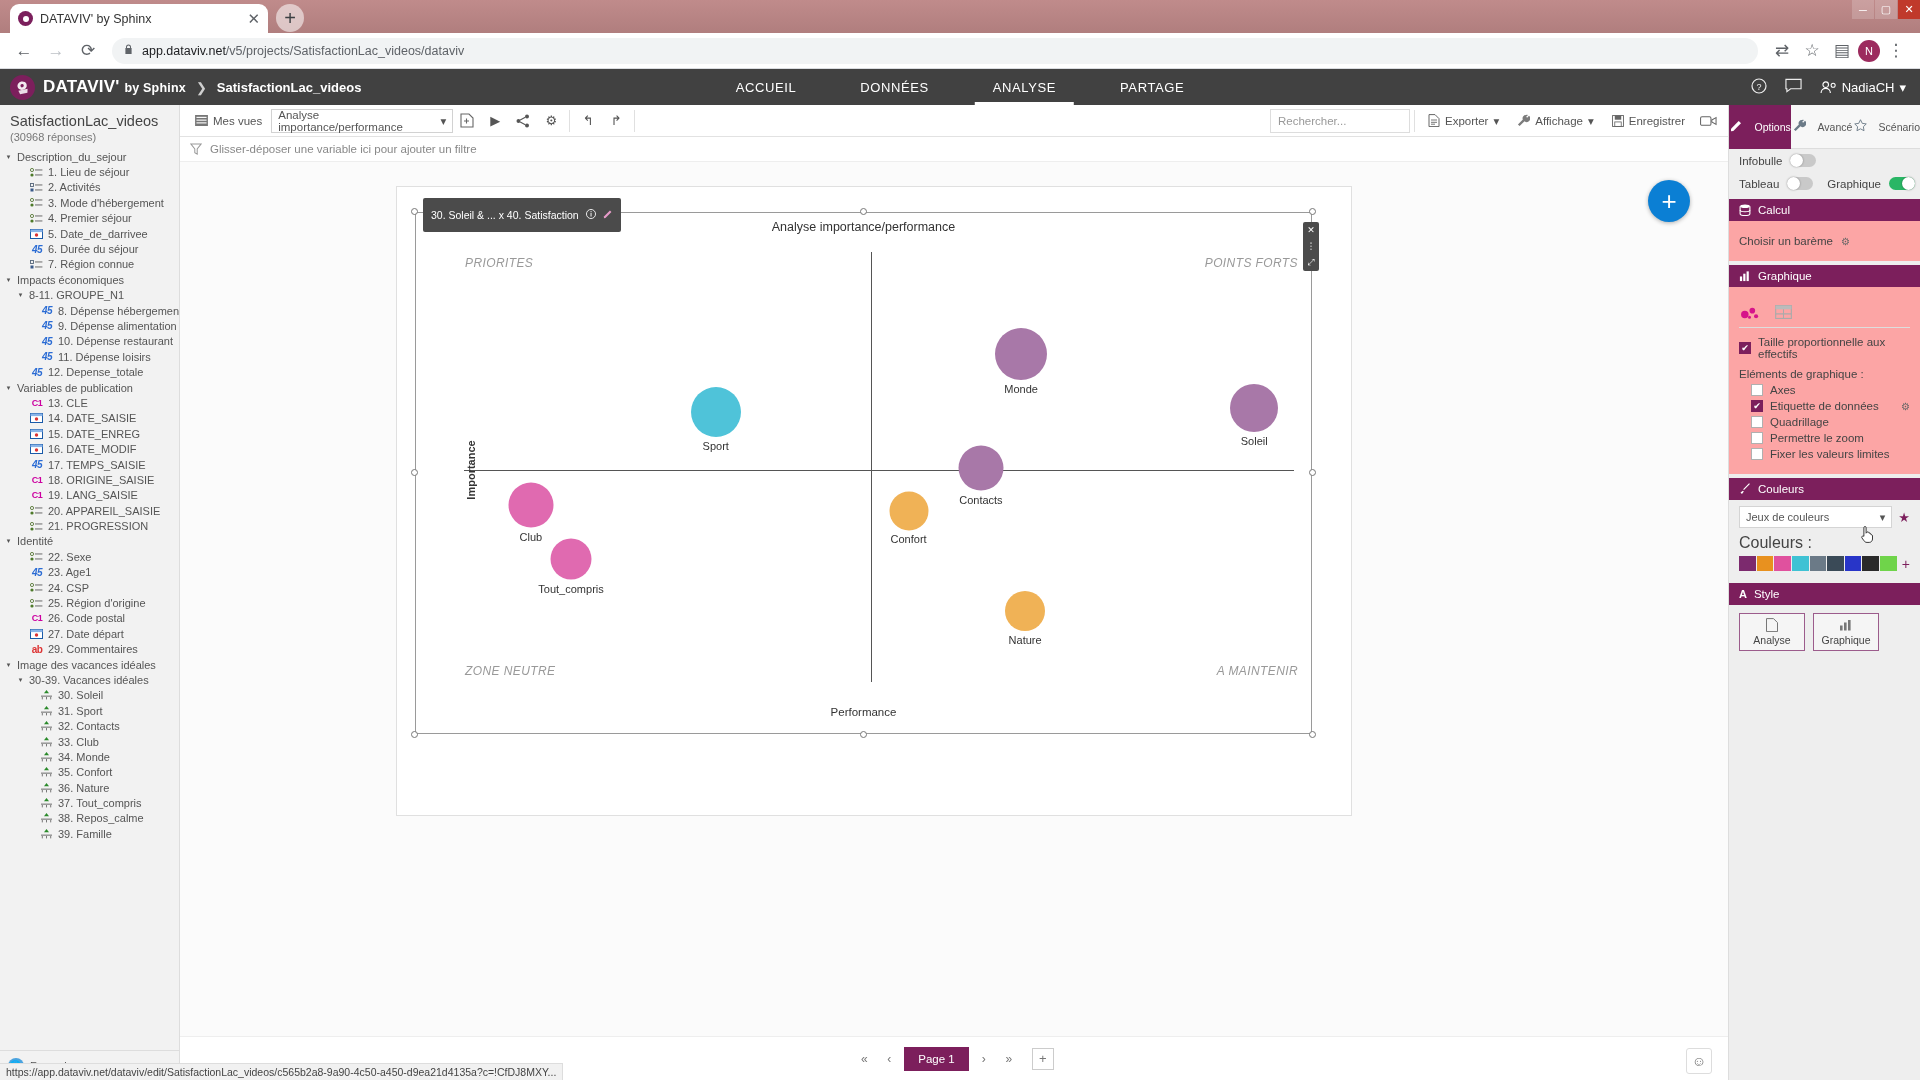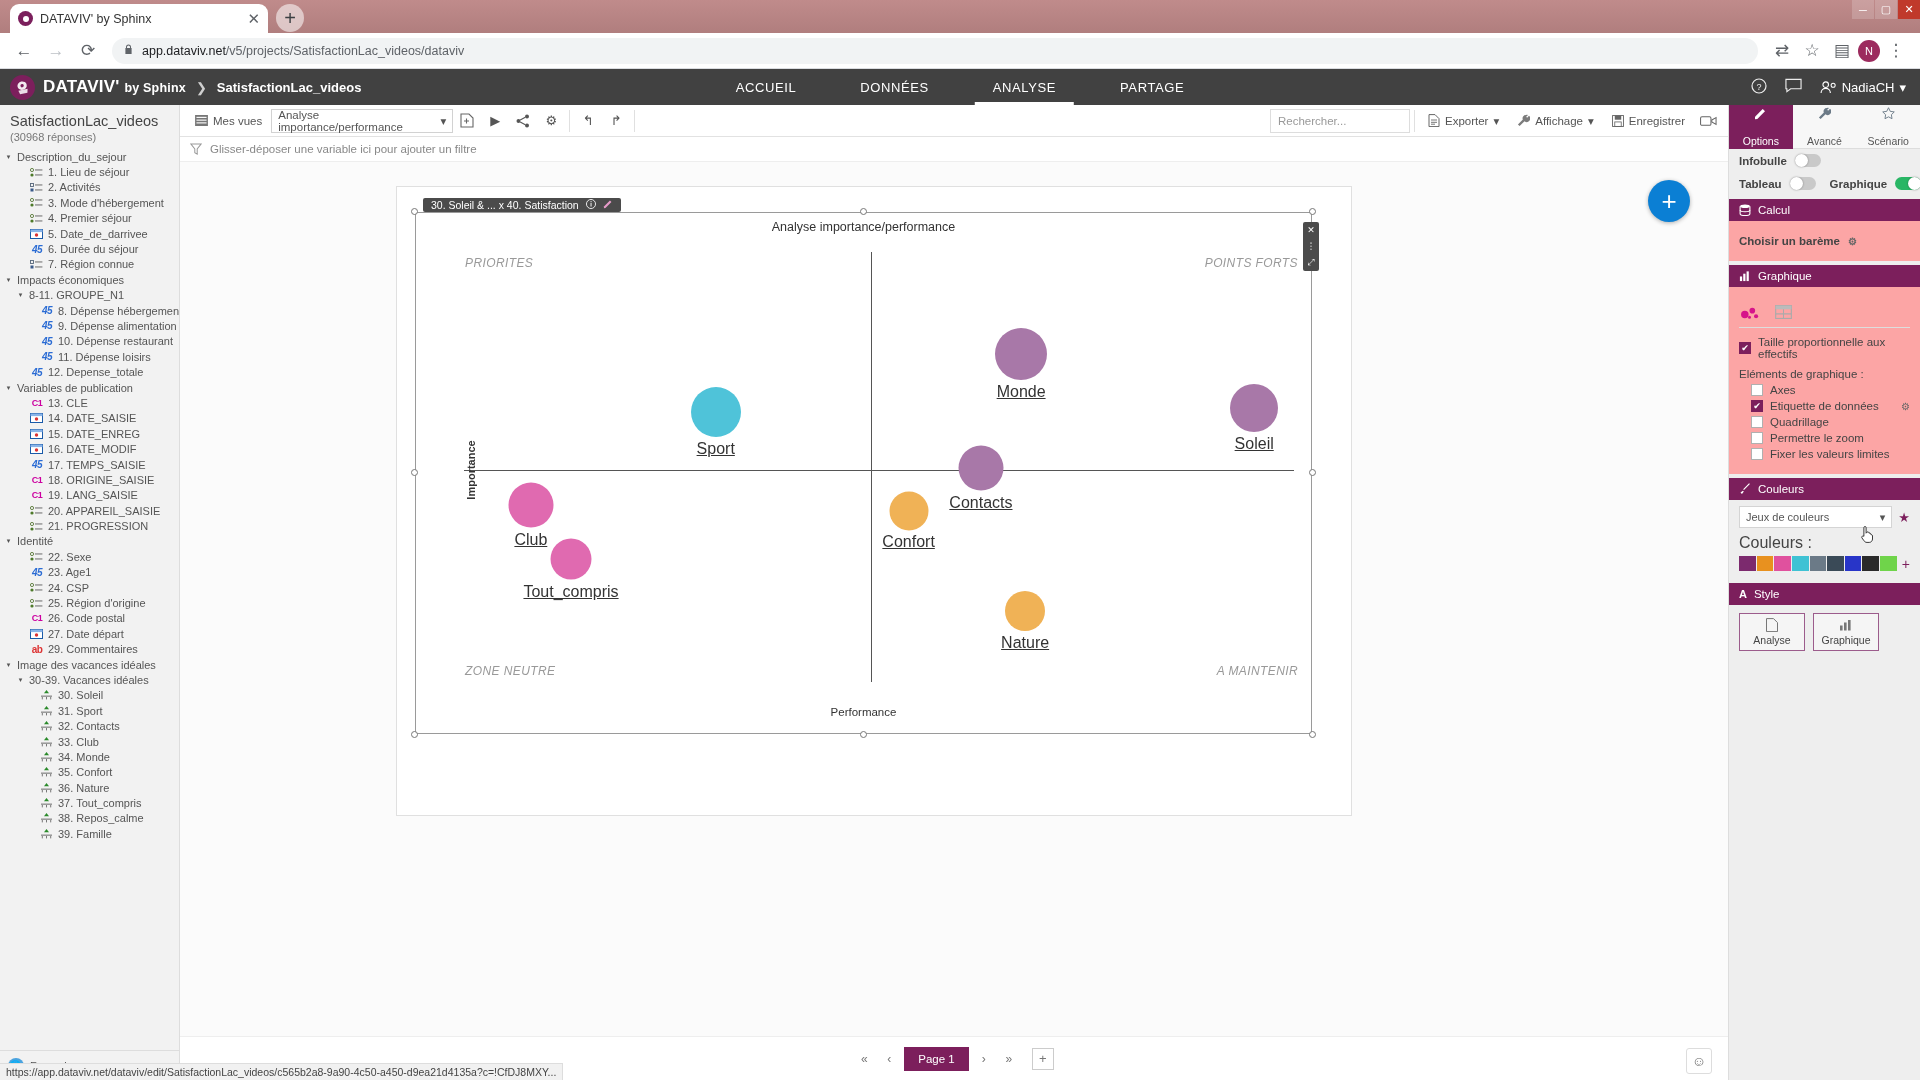--- a/index.html
+++ b/index.html
@@ -207,21 +207,21 @@
     position: absolute; left: 18px; top: 25px; width: 897px; height: 522px;
   }
   .widget-frame {
     position: absolute; inset: 0; border: 1px solid #9a9a9a;
   }
   .handle {
     position: absolute; width: 7px; height: 7px; border-radius: 50%;
     background: #fff; border: 1px solid #777;
   }
   .widget-head {
-    position: absolute; left: 8px; top: -14px; height: 14px;
+    position: absolute; left: 8px; top: -14px; height: 34px;
     background: #4b4b4b; color: #fff; font-size: 10.5px;
     display: flex; align-items: center; gap: 7px; padding: 0 8px;
     border-radius: 2px; z-index: 5;
   }
   .widget-head .hi { font-size: 10px; opacity: .95; }
   .side-tools {
     position: absolute; right: -7px; top: 10px; width: 16px;
     background: #4b4b4b; border-radius: 2px; padding: 4px 0;
     display: flex; flex-direction: column; align-items: center;
     gap: 7px; z-index: 6;
@@ -255,21 +255,21 @@
   }
   .xlabel {
     position: absolute; bottom: 16px; left: 0; right: 0; text-align: center;
     font-size: 11.5px; color: #333;
   }
   .bubble {
     position: absolute; border-radius: 50%; transform: translate(-50%,-50%);
   }
   .bubble-lbl {
     position: absolute; transform: translateX(-50%);
-    font-size: 16px; color: #333; white-space: nowrap; text-decoration: underline;
+    font-size: 11px; color: #333; white-space: nowrap;
   }
 
   
   .pager {
     height: 44px; display: flex; align-items: center; justify-content: center;
     gap: 5px; background: #fff; border-top: 1px solid #eee; position: relative;
   }
   .pg {
     width: 20px; height: 22px; display: flex; align-items: center;
     justify-content: center; font-size: 12px; color: #777; cursor: pointer;
@@ -290,29 +290,29 @@
     color: #666; background: #fff; cursor: pointer;
   }
 
   
   .rpanel {
     width: 192px; border-left: 1px solid #ddd; background: #eeeeee;
     display: flex; flex-direction: column; font-size: 11.5px; color: #444;
   }
   .rtabs { display: flex; height: 44px; }
   .rtab {
-    flex: 1; display: flex; flex-direction: column; align-items: center;
+    flex: 1; display: flex; flex-direction: row; align-items: center;
     justify-content: center; gap: 12px; font-size: 10.5px;
     background: #f7f7f7; color: #555; cursor: pointer;
     border-bottom: 1px solid #ddd;
   }
   .rtab.active { background: #7c1f5c; color: #fff; border-bottom: none; }
   .rtab .ri { font-size: 12px; }
   .rrow {
-    display: flex; align-items: center; gap: 8px; padding: 5px 10px; font-weight: bold;
+    display: flex; align-items: center; gap: 8px; padding: 5px 10px;
   }
   .toggle {
     width: 26px; height: 13px; border-radius: 7px; background: #c9c9c9;
     position: relative; cursor: pointer; flex: none;
   }
   .toggle::after {
     content: ""; position: absolute; width: 13px; height: 13px;
     border-radius: 50%; background: #fff; top: 0; left: 0;
     box-shadow: 0 0 2px rgba(0,0,0,.4);
   }

